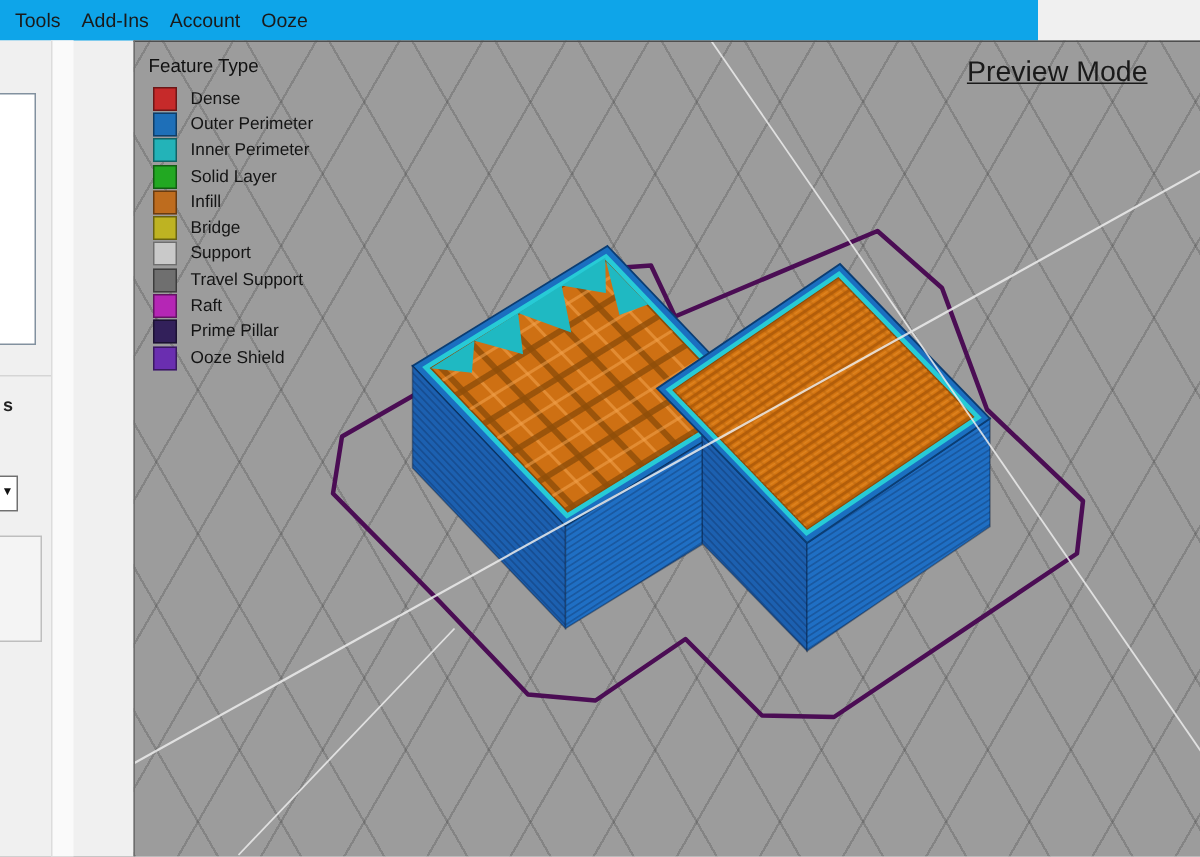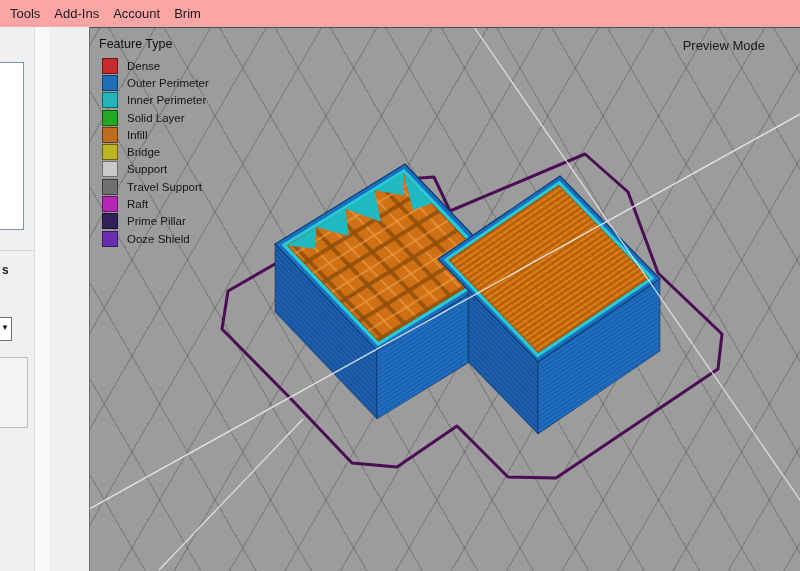--- a/index.html
+++ b/index.html
@@ -1,19 +1,19 @@
 <!DOCTYPE html>
 <html><head>
 <meta charset="utf-8">
 <style>
   html,body{margin:0;padding:0;}
   body{width:800px;height:571px;overflow:hidden;position:relative;
        font-family:"Liberation Sans","DejaVu Sans",sans-serif;background:#F0F0F0;}
   
-  #menubar{position:absolute;left:0;top:0;width:800px;height:27px;background:#fca5a5;
+  #menubar{position:absolute;left:0;top:0;width:692px;height:27px;background:#0ea5e9;
            display:flex;align-items:center;padding-left:3px;box-sizing:border-box;}
   .menu-item{font-size:13px;color:#1a1a1a;padding:0 7px;line-height:27px;cursor:default;}
   
   #sidebar{position:absolute;left:0;top:27px;width:49px;height:544px;background:#F0F0F0;}
   #sidebar .right-strip{position:absolute;right:0;top:0;width:14px;height:100%;
            background:#FAFAFA;border-left:1px solid #DCDCDC;}
   #listbox{position:absolute;left:-2px;top:35px;width:24px;height:166px;background:#FFFFFF;
            border:1px solid #82919F;}
   #sidebar .hdivider{position:absolute;left:0;top:223px;width:34px;height:1px;background:#D5D5D5;}
   #trunc-label{position:absolute;left:2px;top:236px;font-size:12px;font-weight:bold;color:#222;}
@@ -30,30 +30,30 @@
   #viewport .top-edge{position:absolute;left:0;top:0;width:100%;height:1px;background:#4F4F4F;}
   #viewport .left-edge{position:absolute;left:0;top:0;width:1px;height:100%;background:#6E6E6E;}
   #scene-svg{position:absolute;left:0;top:0;}
   
   #legend{position:absolute;left:10px;top:10px;}
   #legend-title{font-size:12.5px;color:#111;margin:0 0 6px 0;}
   .legend-row{display:flex;align-items:center;height:17.3px;}
   .legend-swatch{width:16px;height:16px;margin-left:3px;margin-right:9px;
                  border:1px solid rgba(0,0,0,0.45);box-sizing:border-box;}
   .legend-label{font-size:11.5px;color:#141414;line-height:16px;}
-  #mode-label{position:absolute;right:75px;top:11px;font-size:13px;color:#1a1a1a;}
+  #mode-label{position:absolute;right:75px;top:11px;font-size:19px;color:#1a1a1a;text-decoration:underline;}
 </style>
 </head>
 <body>
 
 <div id="menubar">
     <div class="menu-item">Tools</div>
     <div class="menu-item">Add-Ins</div>
     <div class="menu-item">Account</div>
-    <div class="menu-item">Brim</div>
+    <div class="menu-item">Ooze</div>
   </div>
 
 <div id="sidebar">
   <div class="right-strip"></div>
   <div id="listbox"></div>
   <div class="hdivider"></div>
   <div id="trunc-label">s</div>
   <div id="combobox">
     <span class="arrow">▼</span>
   </div>

